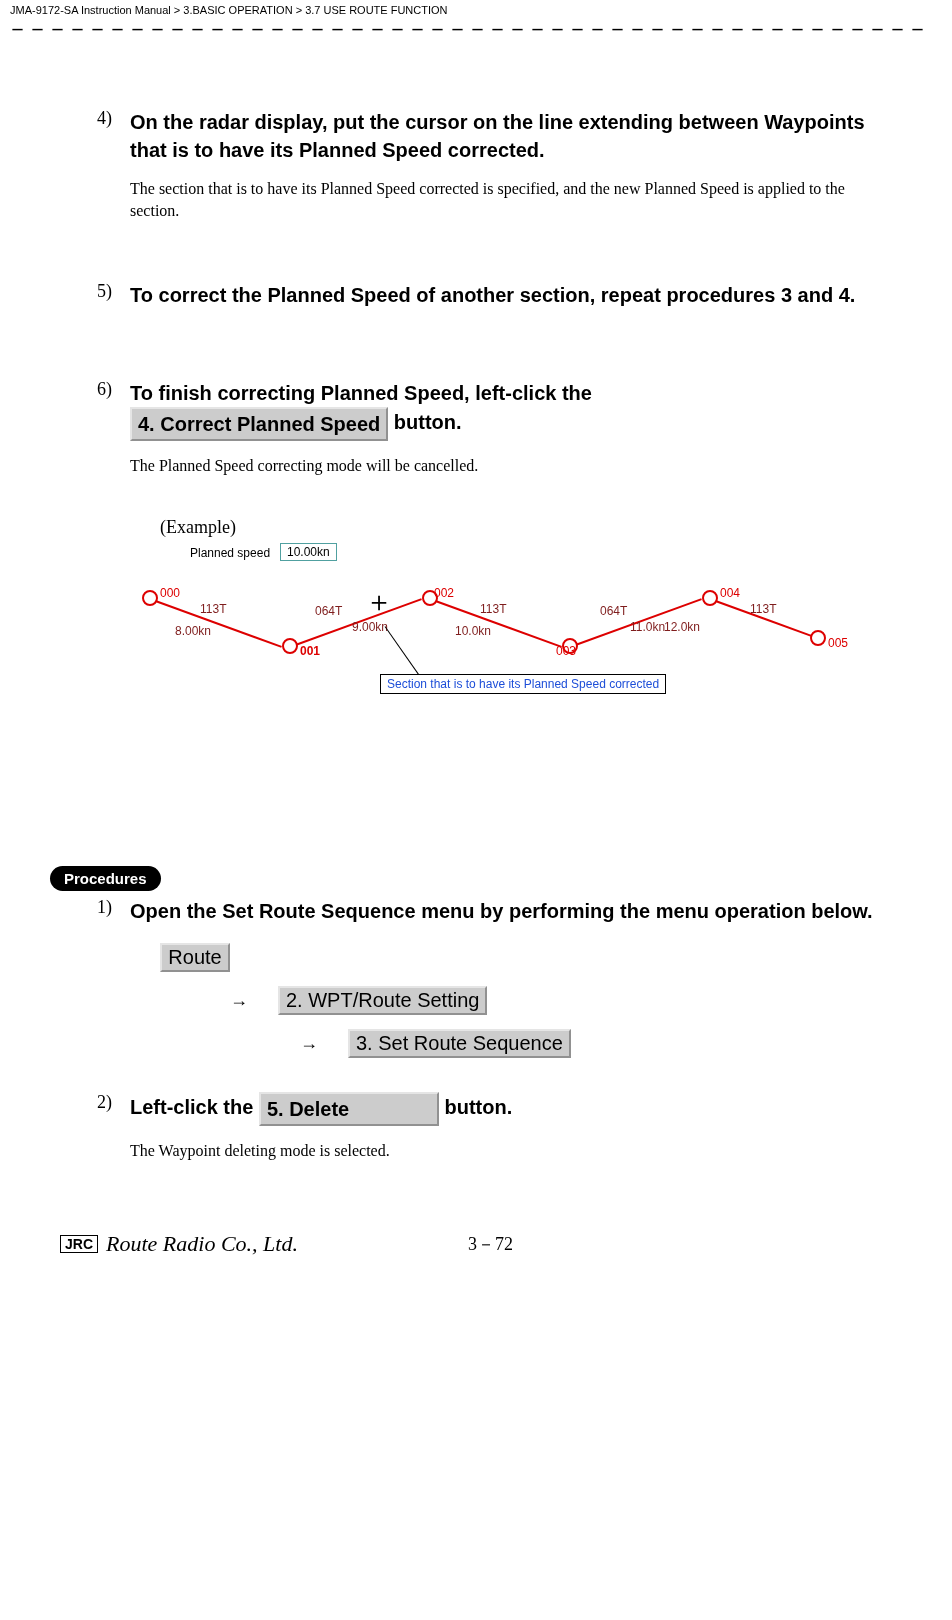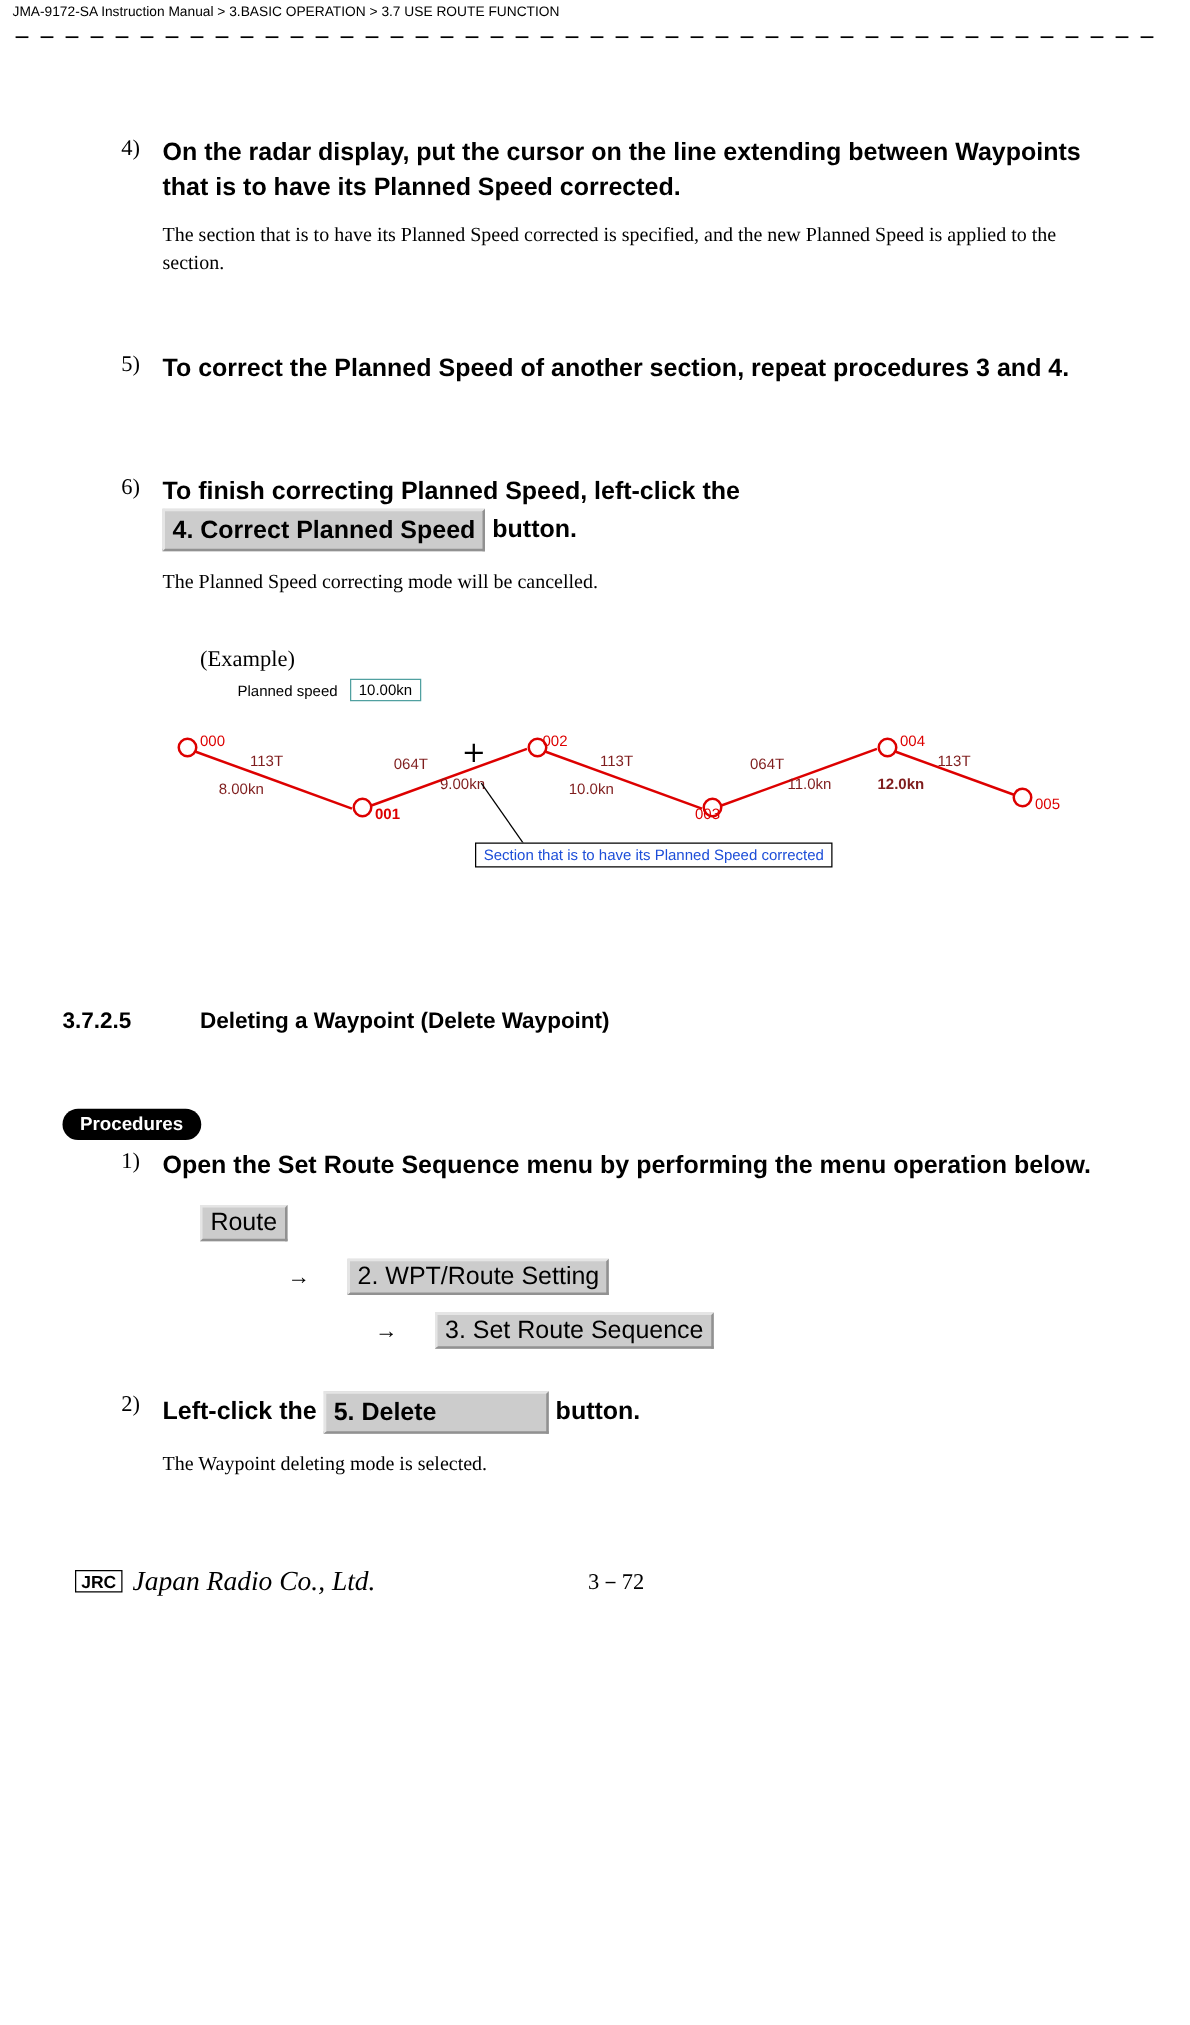--- a/index.html
+++ b/index.html
@@ -195,35 +195,31 @@
       <div class="redtxt" style="left:70px; top:56px;">113T</div>
       <div class="redtxt" style="left:185px; top:58px;">064T</div>
       <div class="redtxt" style="left:350px; top:56px;">113T</div>
       <div class="redtxt" style="left:470px; top:58px;">064T</div>
       <div class="redtxt" style="left:620px; top:56px;">113T</div>
 
       <div class="redtxt" style="left:45px; top:78px;">8.00kn</div>
       <div class="redtxt" style="left:222px; top:74px;">9.00kn</div>
       <div class="redtxt" style="left:325px; top:78px;">10.0kn</div>
       <div class="redtxt" style="left:500px; top:74px;">11.0kn</div>
-      <div class="redtxt" style="left:572px; top:74px;font-weight:bold;">12.0kn</div>
+      <div class="redtxt" style="left:534px; top:74px;">12.0kn</div>
 
       <div class="cursor-cross" style="left:235px; top:56px;">＋</div>
 
       <div class="arrow-line" style="left:255px; top:80px; width:70px; transform:rotate(55deg);"></div>
       <div class="section-caption" style="left:250px; top:128px;">Section that is to have its Planned Speed corrected</div>
     </div>
   </div>
 
   
   <div class="subsection">
-    <div class="subsection-head">
-      <div class="subsection-num">3.7.2.5</div>
-      <div>Deleting a Waypoint (Delete Waypoint)</div>
-    </div>
   </div>
 
   <div class="proc-pill">Procedures</div>
 
   <div class="step" style="margin-top:6px">
     <div class="step-num">1)</div>
     <div class="step-body">
       <div class="step-title">Open the Set Route Sequence menu by performing the menu operation below.</div>
     </div>
   </div>
@@ -251,15 +247,15 @@
         <span>  button.</span>
       </div>
       <div class="step-desc">The Waypoint deleting mode is selected.</div>
     </div>
   </div>
 
 </div>
 
 <div class="footer">
   <span class="jrc-box">JRC</span>
-  <span class="jrc-script">Japan Radio Co., Ltd.</span>
+  <span class="jrc-script">Route Radio Co., Ltd.</span>
   <span class="page-num">3－72</span>
 </div>
 
 </body></html>

